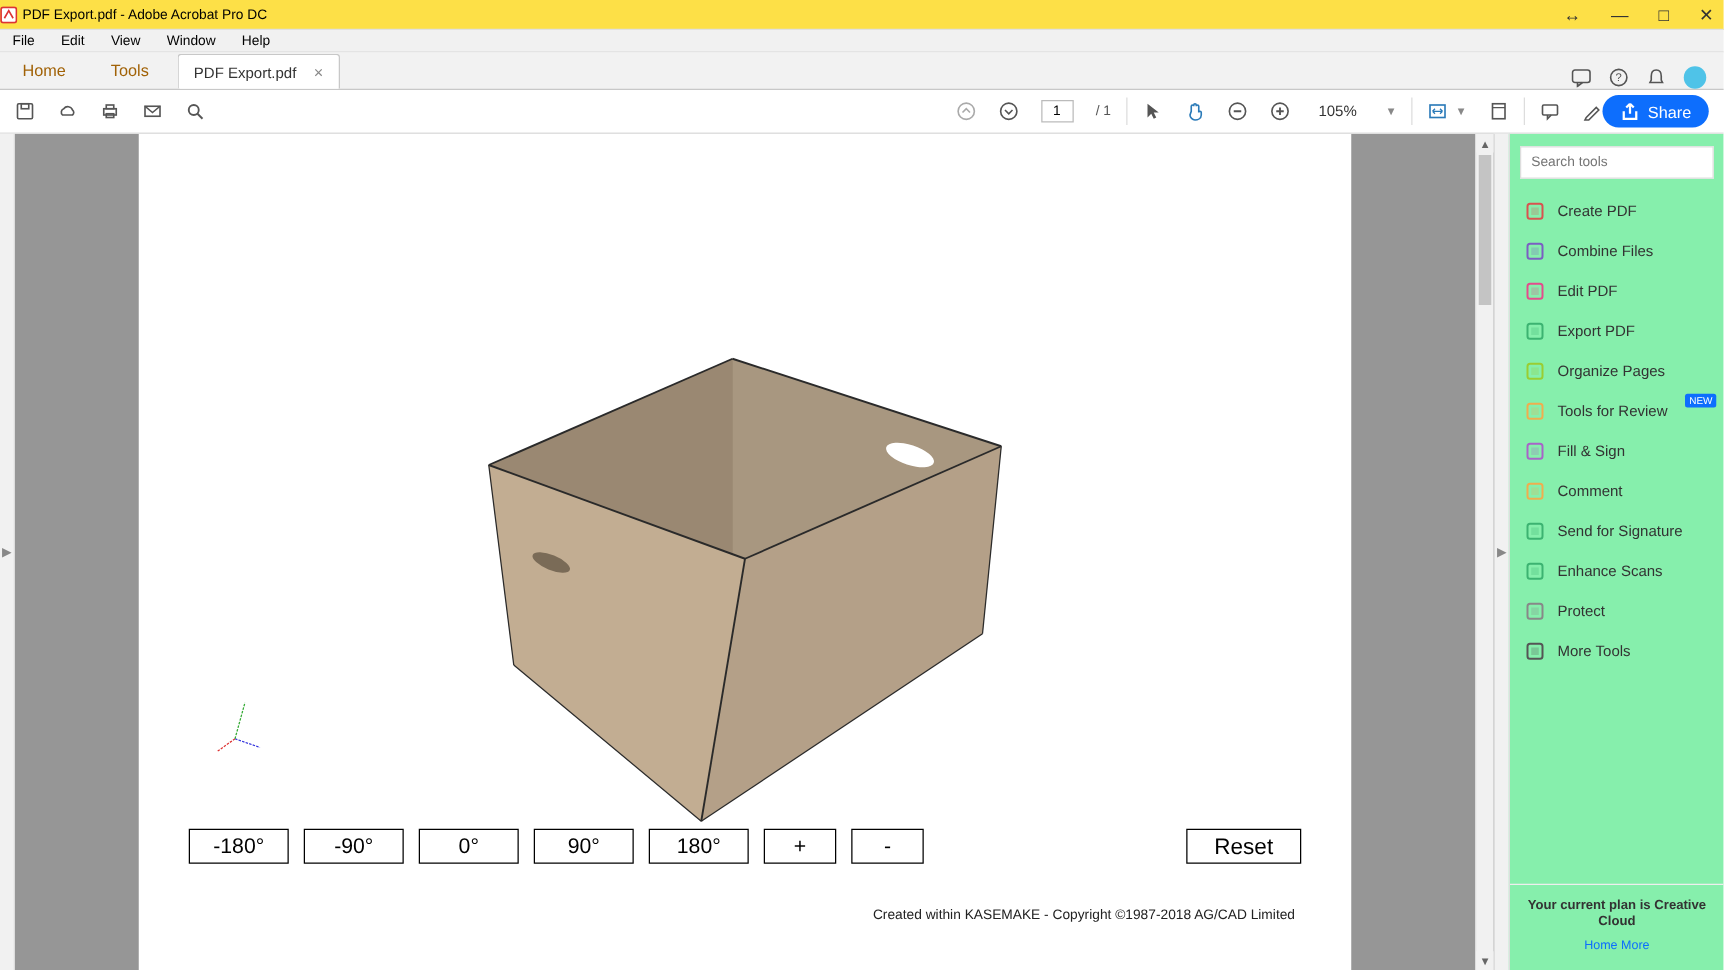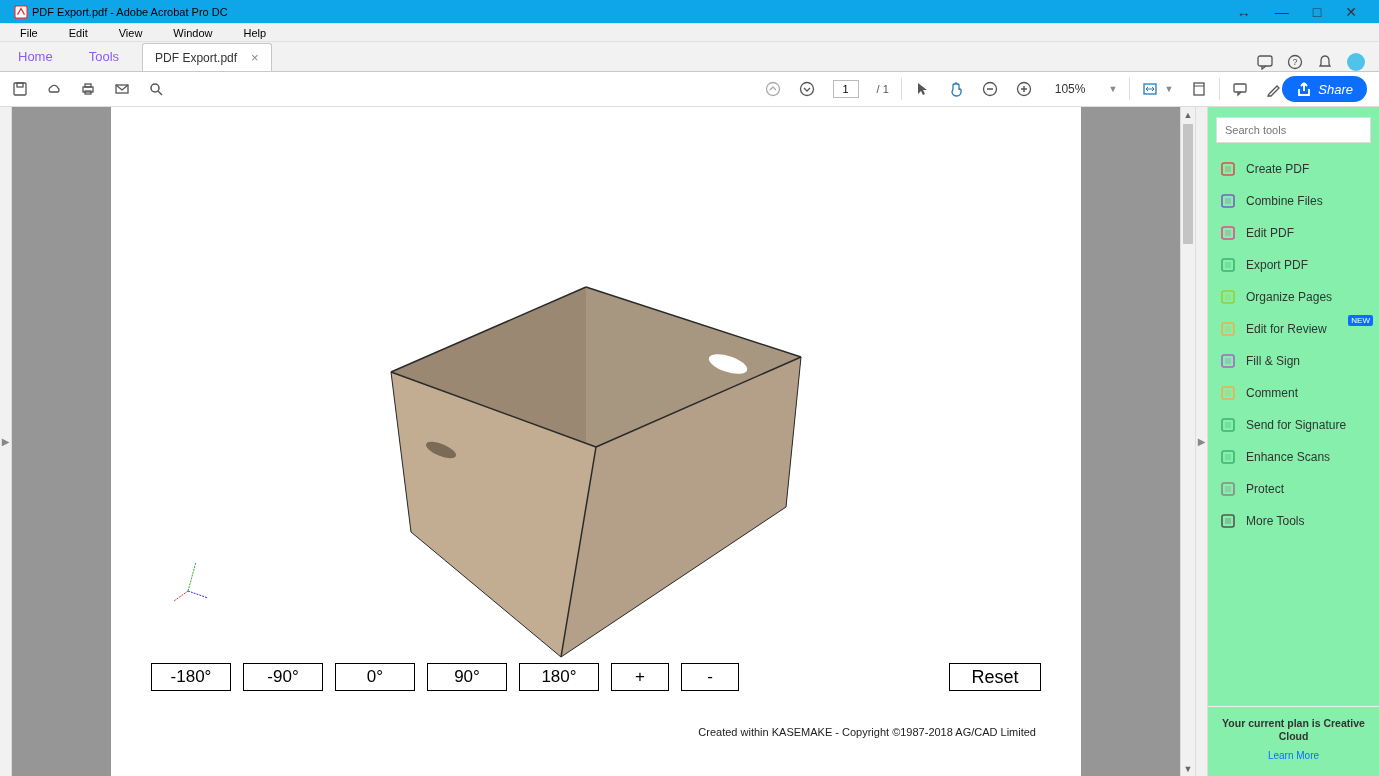--- a/index.html
+++ b/index.html
@@ -1,37 +1,37 @@
 <!DOCTYPE html>
 <html><head>
 <meta charset="utf-8">
 <style>
 * { margin: 0; padding: 0; box-sizing: border-box; font-family: "Segoe UI", Arial, sans-serif; }
 body { width: 1379px; height: 776px; background: #fff; overflow: hidden; font-size: 12px; display: flex; flex-direction: column; }
-.titlebar { height: 24px; background: #0ea5e9; display: flex; align-items: center; padding: 0 14px; border-bottom: 1px solid #e0e0e0; }
+.titlebar { height: 24px; background: #fde047; display: flex; align-items: center; padding: 0 0; border-bottom: 1px solid #e0e0e0; }
 .titlebar .app-icon { width: 14px; height: 14px; margin-right: 4px; }
 .titlebar .title { font-size: 11px; color: #000; flex: 1; }
 .titlebar .win-controls { display: flex; gap: 24px; align-items: center; padding-right: 8px; }
 .titlebar .win-controls span { font-size: 14px; color: #333; cursor: default; }
-.menubar { height: 18px; background: #f1f1f1; display: flex; align-items: center; padding: 0 14px; gap: 19px; border-bottom: 1px solid #e0e0e0; }
+.menubar { height: 18px; background: #f1f1f1; display: flex; align-items: center; padding: 0 4px; gap: 9px; border-bottom: 1px solid #e0e0e0; }
 .menubar span { font-size: 11px; color: #000; padding: 1px 6px; }
 .tabbar { height: 30px; background: #f2f2f2; display: flex; align-items: flex-end; border-bottom: 1px solid #c8c8c8; }
-.tabbar .home, .tabbar .tools { padding: 0 18px; height: 30px; display: flex; align-items: center; font-size: 13px; color: #8b5cf6; }
+.tabbar .home, .tabbar .tools { padding: 0 18px; height: 30px; display: flex; align-items: center; font-size: 13px; color: #a16207; }
 .tabbar .doc-tab { height: 28px; background: #fff; display: flex; align-items: center; padding: 0 12px; font-size: 12px; color: #333; border: 1px solid #c8c8c8; border-bottom: none; border-top-left-radius: 3px; border-top-right-radius: 3px; margin-left: 5px; }
 .tabbar .doc-tab .close { margin-left: 14px; color: #888; font-size: 13px; }
 .tabbar .right-icons { margin-left: auto; display: flex; align-items: center; gap: 14px; padding-right: 14px; }
 .tabbar .icon { color: #555; }
 .avatar { width: 18px; height: 18px; border-radius: 50%; background: #4fc3e8; }
 .toolbar { height: 35px; background: #fff; display: flex; align-items: center; padding: 0 12px; border-bottom: 1px solid #ddd; }
 .toolbar .grp { display: flex; align-items: center; gap: 18px; }
 .toolbar .sep { width: 1px; height: 22px; background: #ddd; margin: 0 12px; }
 .toolbar svg, .toolbar .ticon { width: 16px; height: 16px; color: #555; }
 .toolbar .page-input { width: 26px; height: 18px; border: 1px solid #bbb; text-align: center; font-size: 11px; }
 .toolbar .zoom { font-size: 12px; color: #333; border: 1px solid transparent; padding:1px 4px; }
-.toolbar .share-btn { margin-left: auto; background: #0d6efd; color: #fff; border: none; border-radius: 14px; height: 26px; padding: 0 14px; font-size: 13px; display: flex; align-items: center; gap: 6px; font-style: italic; }
+.toolbar .share-btn { margin-left: auto; background: #0d6efd; color: #fff; border: none; border-radius: 14px; height: 26px; padding: 0 14px; font-size: 13px; display: flex; align-items: center; gap: 6px; }
 .main { flex: 1; display: flex; overflow: hidden; }
 .left-rail { width: 12px; background: #f1f1f1; border-right: 1px solid #ddd; display:flex; align-items:center; justify-content:center;}
 .left-rail span{ font-size:10px; color:#888;}
 .viewport { flex: 1; background: #969696; position: relative; overflow: hidden; display:flex; }
 .doc-scroll { flex:1; display:flex; justify-content:center; padding: 0; }
 .page { width: 970px; background: #fff; margin: 0; position: relative; overflow:hidden; }
 .box-svg { position:absolute; top:90px; left:50%; transform:translateX(-48%); }
 .axis-gizmo { position:absolute; left:55px; bottom:170px; }
 .pdf-toolbar { position:absolute; left:40px; bottom:85px; right:40px; display:flex; gap:12px; align-items:center; }
 .pdf-btn { width:80px; height:28px; border:1px solid #000; background:#fff; font-size:17px; font-family: Arial, sans-serif; display:flex; align-items:center; justify-content:center; }
@@ -291,21 +291,21 @@
             <rect x="2" y="2" width="12" height="12" rx="2" fill="none" stroke="#9acd32" stroke-width="1.6"></rect>
             <rect x="5" y="5" width="6" height="6" fill="#9acd32" opacity="0.25"></rect>
           </svg>
           <span>Organize Pages</span>
         </div>
         <div class="tool-item">
           <svg viewBox="0 0 16 16">
             <rect x="2" y="2" width="12" height="12" rx="2" fill="none" stroke="#f0ad4e" stroke-width="1.6"></rect>
             <rect x="5" y="5" width="6" height="6" fill="#f0ad4e" opacity="0.25"></rect>
           </svg>
-          <span>Edit for Review</span>
+          <span>Tools for Review</span>
           <span class="badge">NEW</span>
         </div>
         <div class="tool-item">
           <svg viewBox="0 0 16 16">
             <rect x="2" y="2" width="12" height="12" rx="2" fill="none" stroke="#a864c8" stroke-width="1.6"></rect>
             <rect x="5" y="5" width="6" height="6" fill="#a864c8" opacity="0.25"></rect>
           </svg>
           <span>Fill &amp; Sign</span>
         </div>
         <div class="tool-item">
@@ -339,16 +339,16 @@
         <div class="tool-item">
           <svg viewBox="0 0 16 16">
             <rect x="2" y="2" width="12" height="12" rx="2" fill="none" stroke="#555" stroke-width="1.6"></rect>
             <rect x="5" y="5" width="6" height="6" fill="#555" opacity="0.25"></rect>
           </svg>
           <span>More Tools</span>
         </div>
       </div>
     <div class="plan">
       <div class="p1">Your current plan is Creative Cloud</div>
-      <a class="lm">Learn More</a>
+      <a class="lm">Home More</a>
     </div>
   </div>
 </div>
 
 </body></html>

